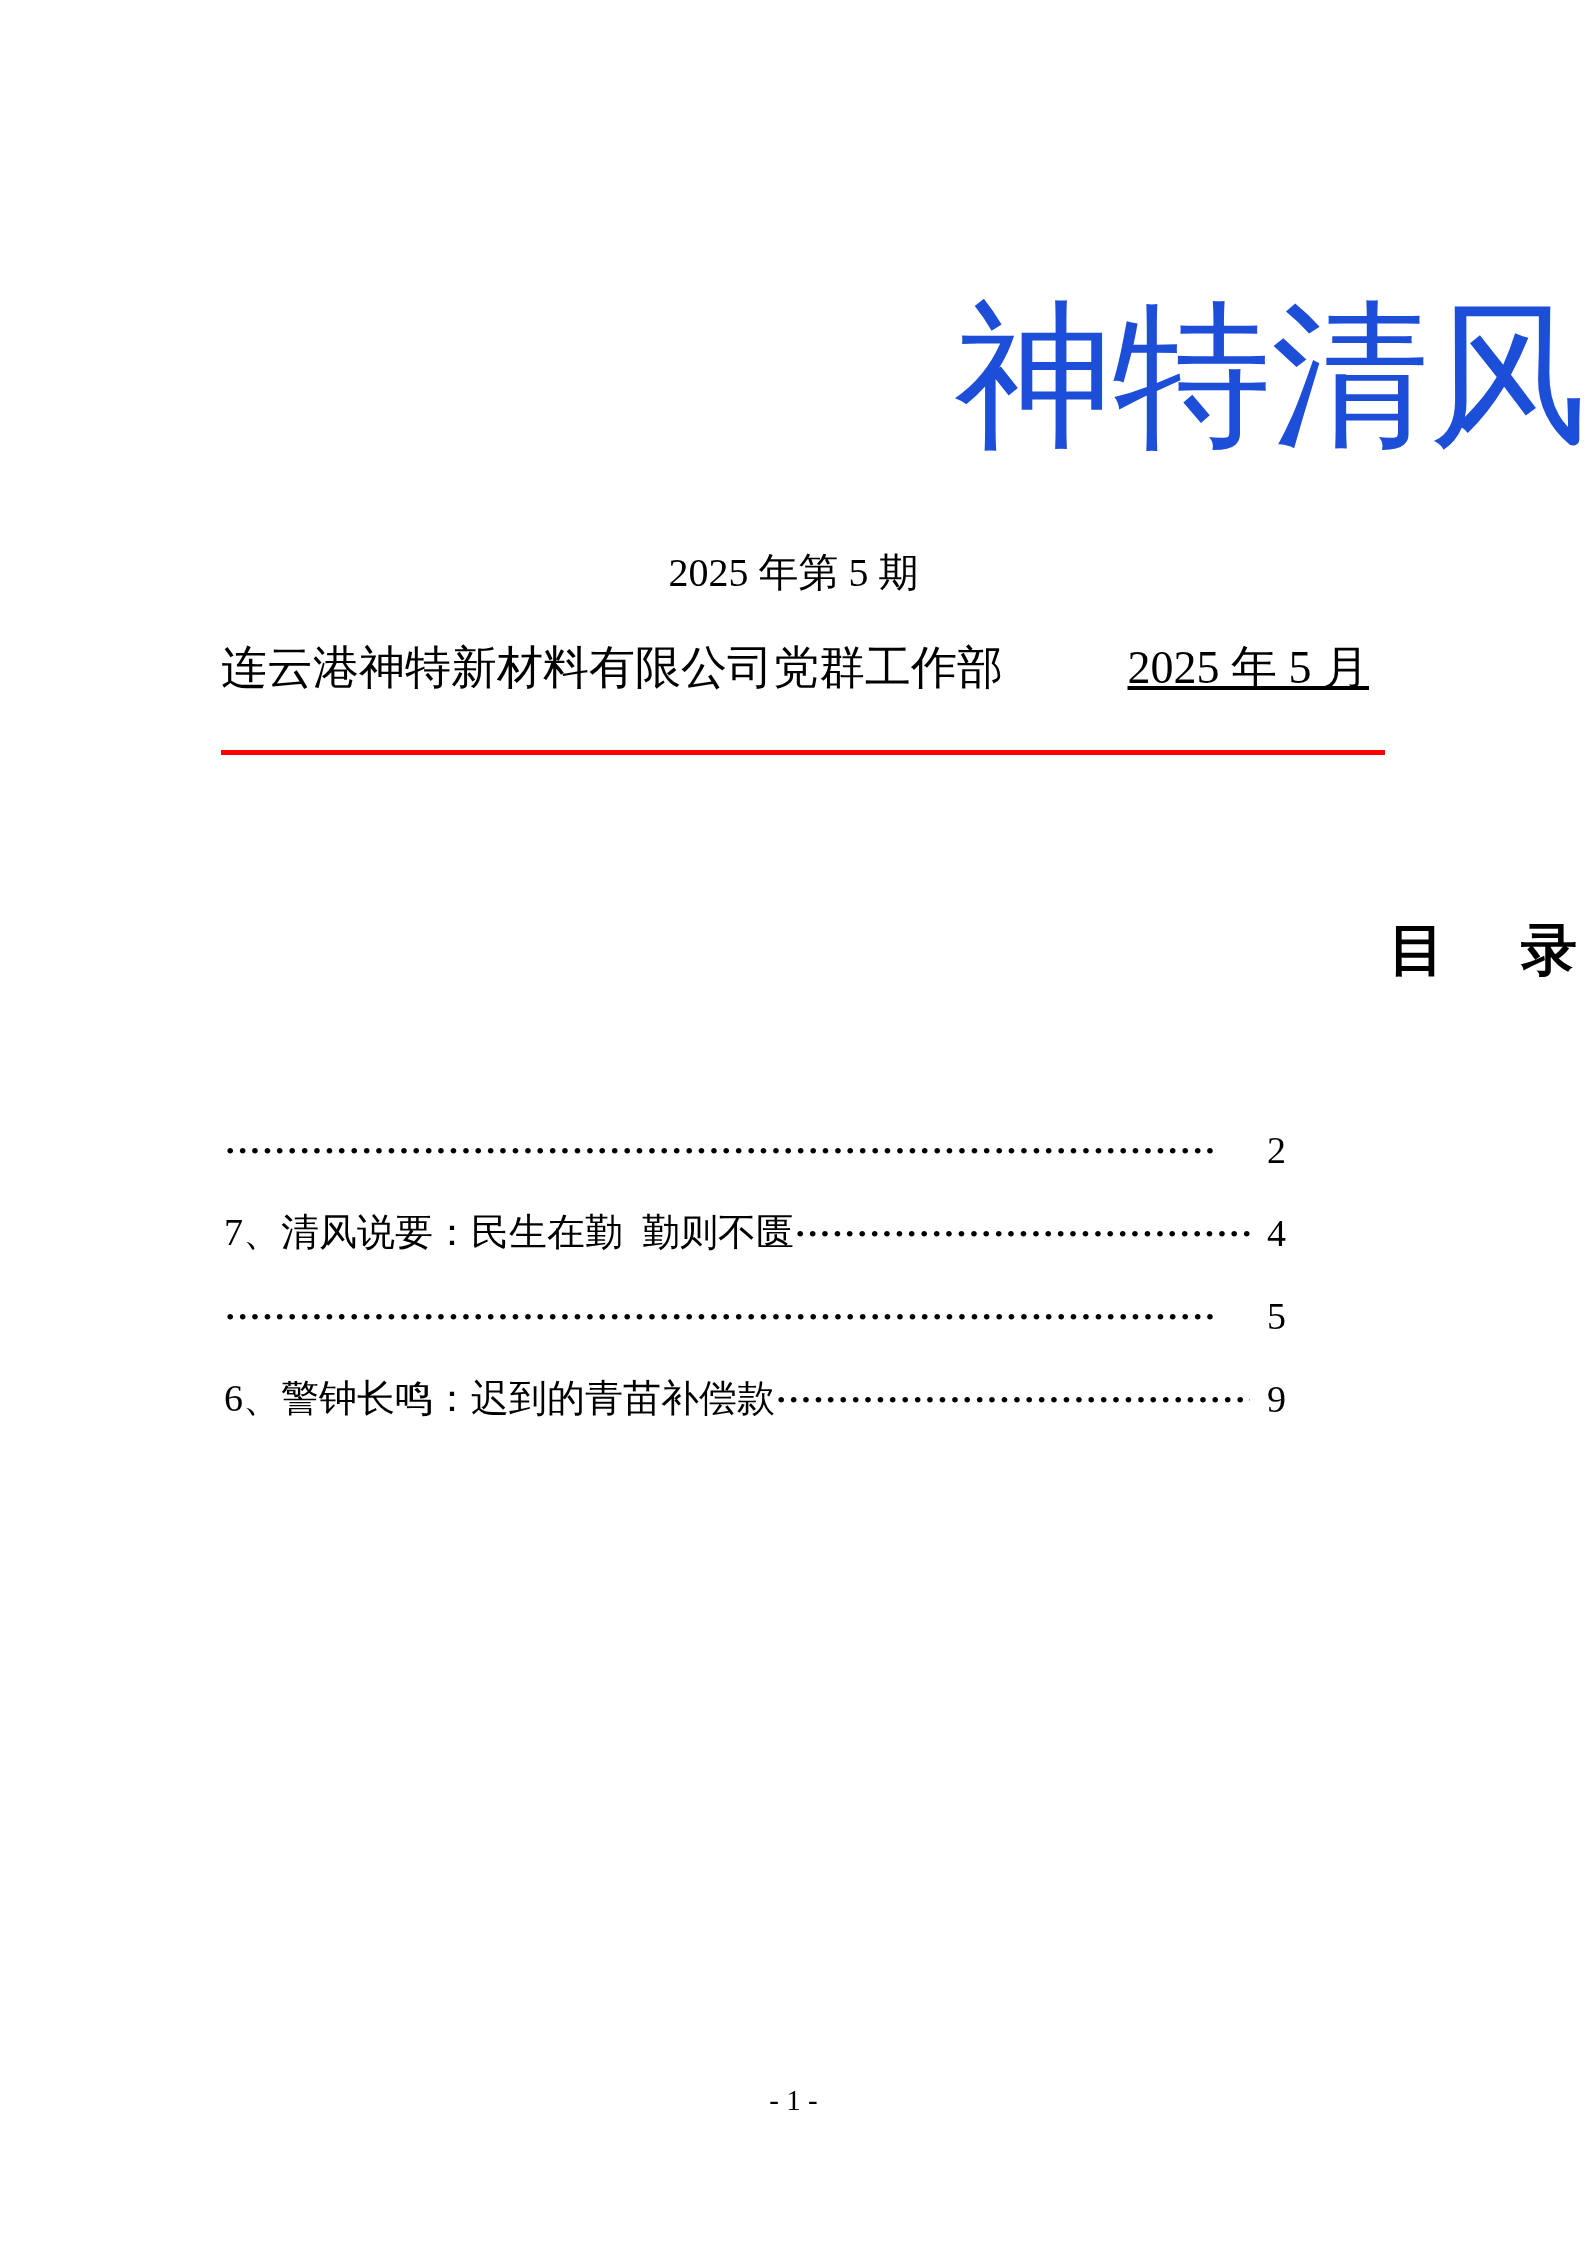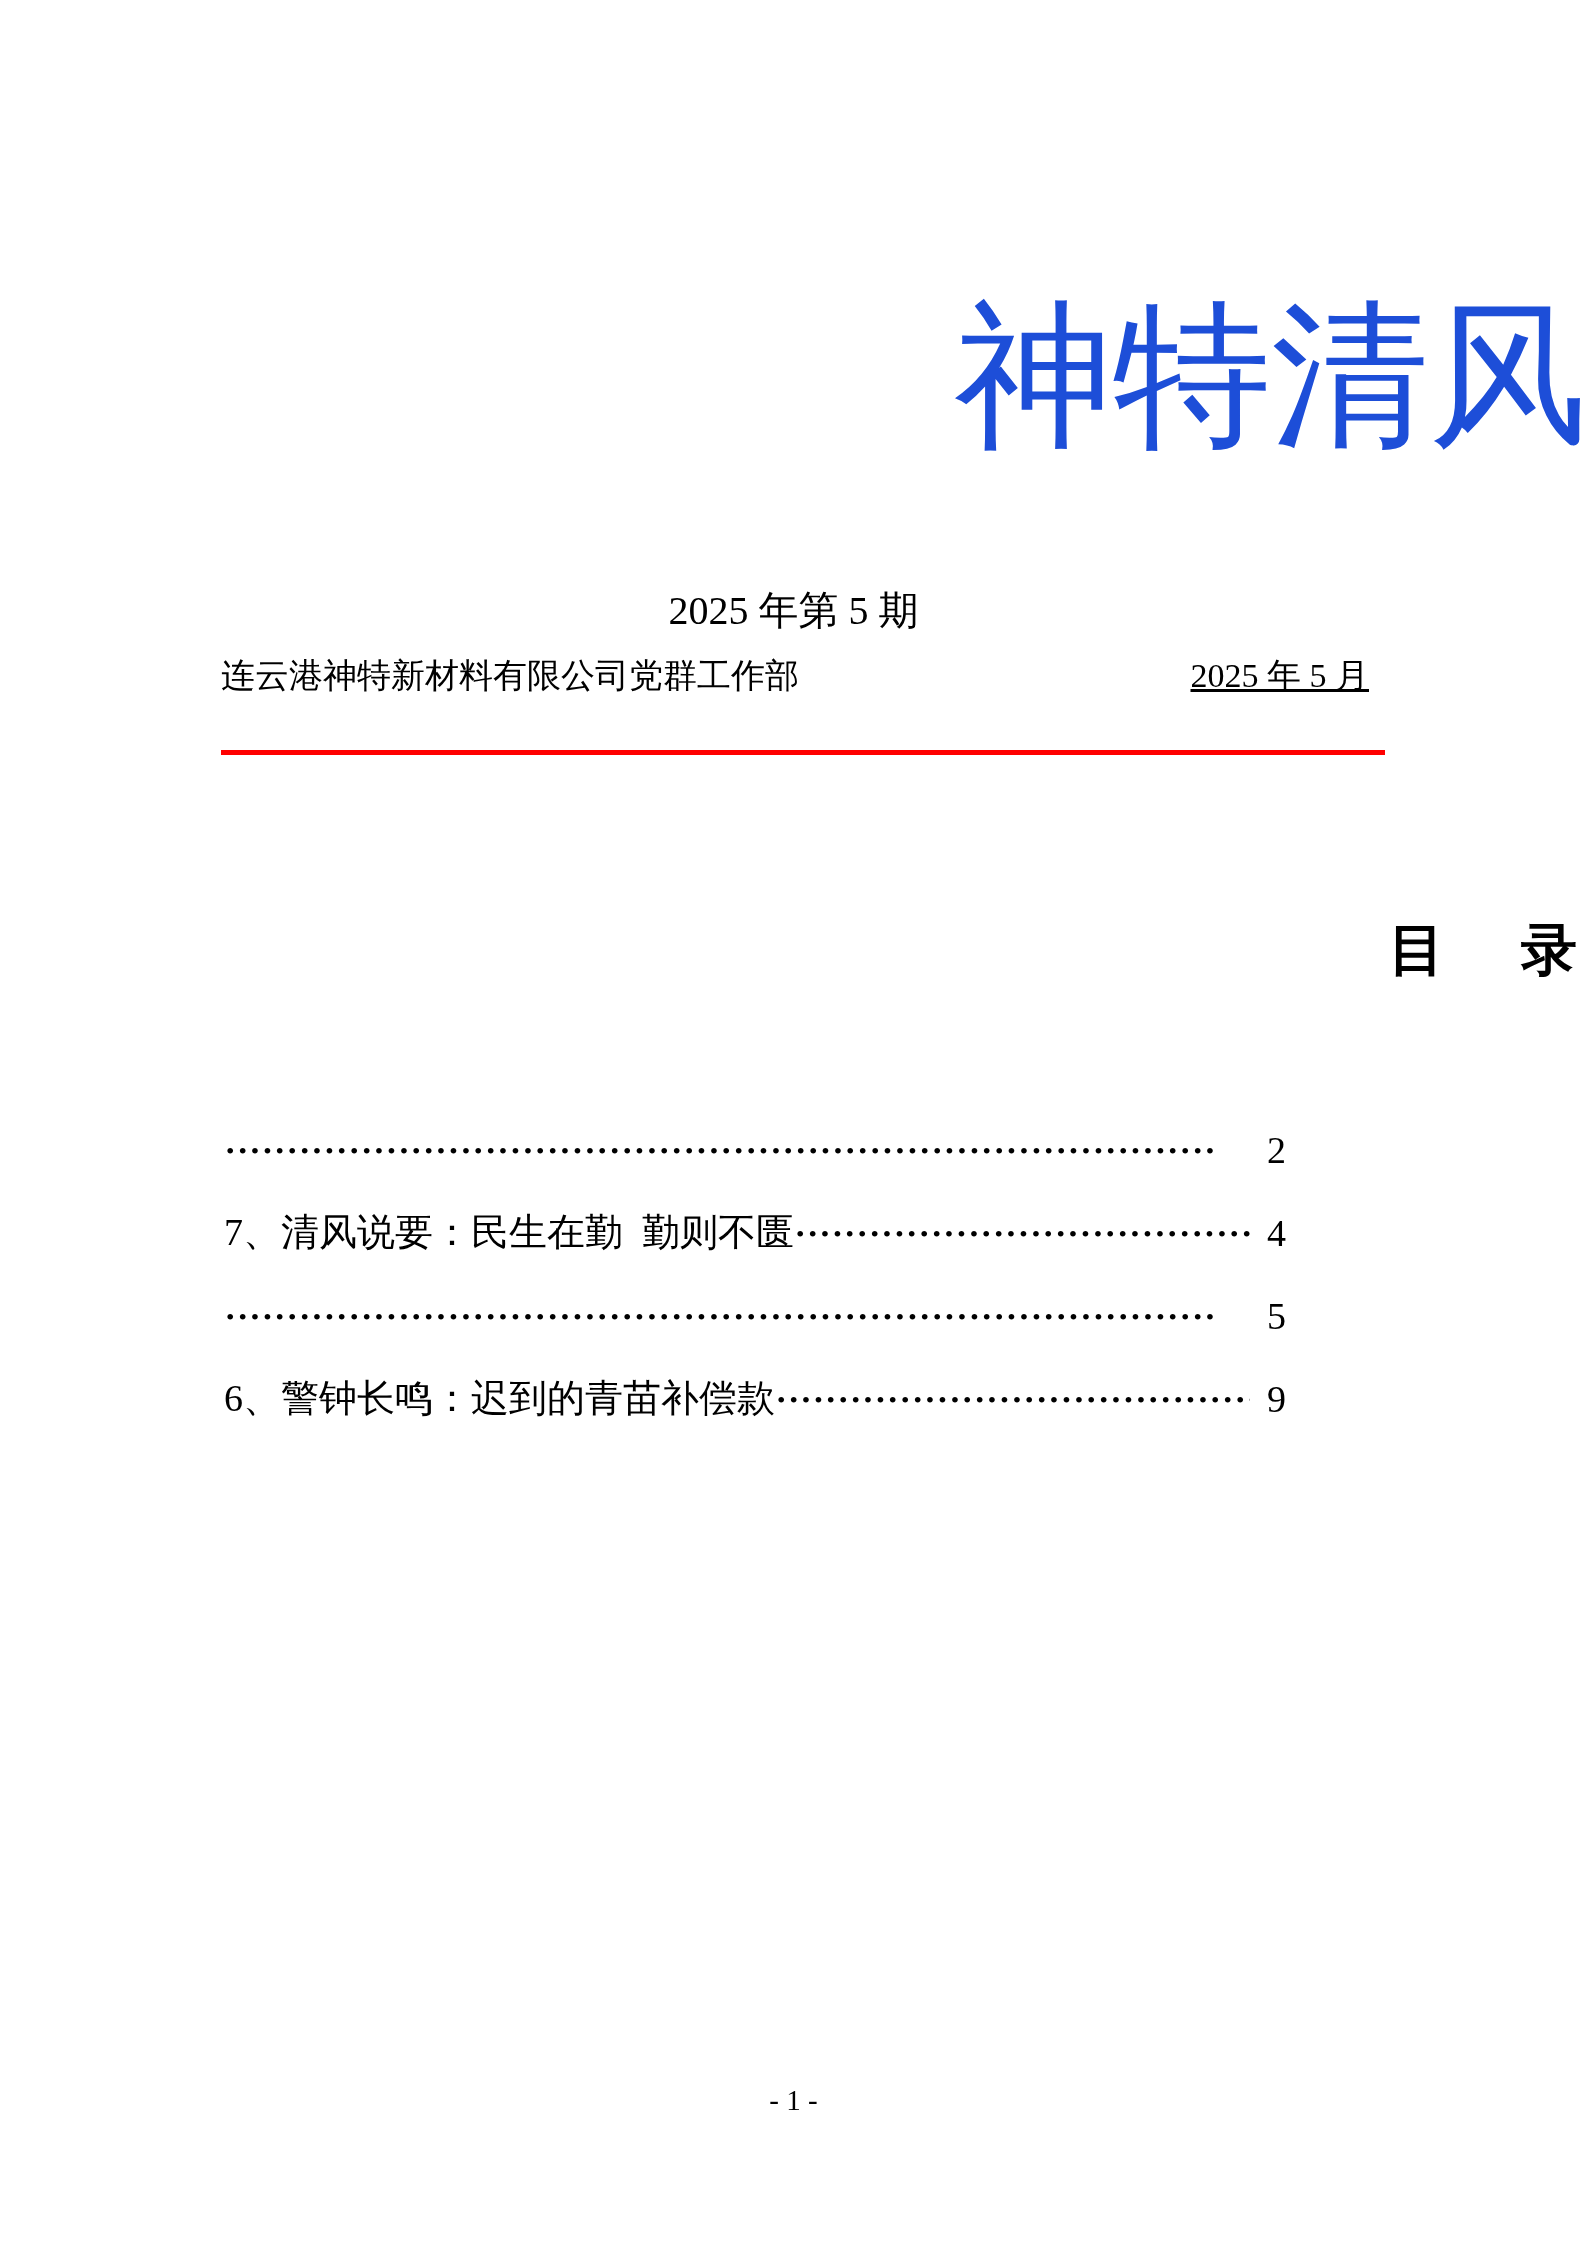--- a/index.html
+++ b/index.html
@@ -31,31 +31,30 @@
   }
   .issue-line {
     position: absolute;
     left: 0;
     right: 0;
     top: 549px;
     text-align: center;
     font-size: 40px;
     line-height: 1.2;
     white-space: pre;
-    margin-top: 38px;
   }
   .masthead-row {
     position: absolute;
     left: 221px;
     width: 1164px;
-    top: 652px;
+    top: 636px;
     display: flex;
     justify-content: space-between;
     align-items: flex-start;
-    font-size: 34px;
+    font-size: 46px;
     line-height: 1.4;
     white-space: pre;
   }
   .masthead-row .date {
     padding-right: 16px;
     text-decoration: underline;
   }
   .rule-red {
     position: absolute;
     left: 221px;

